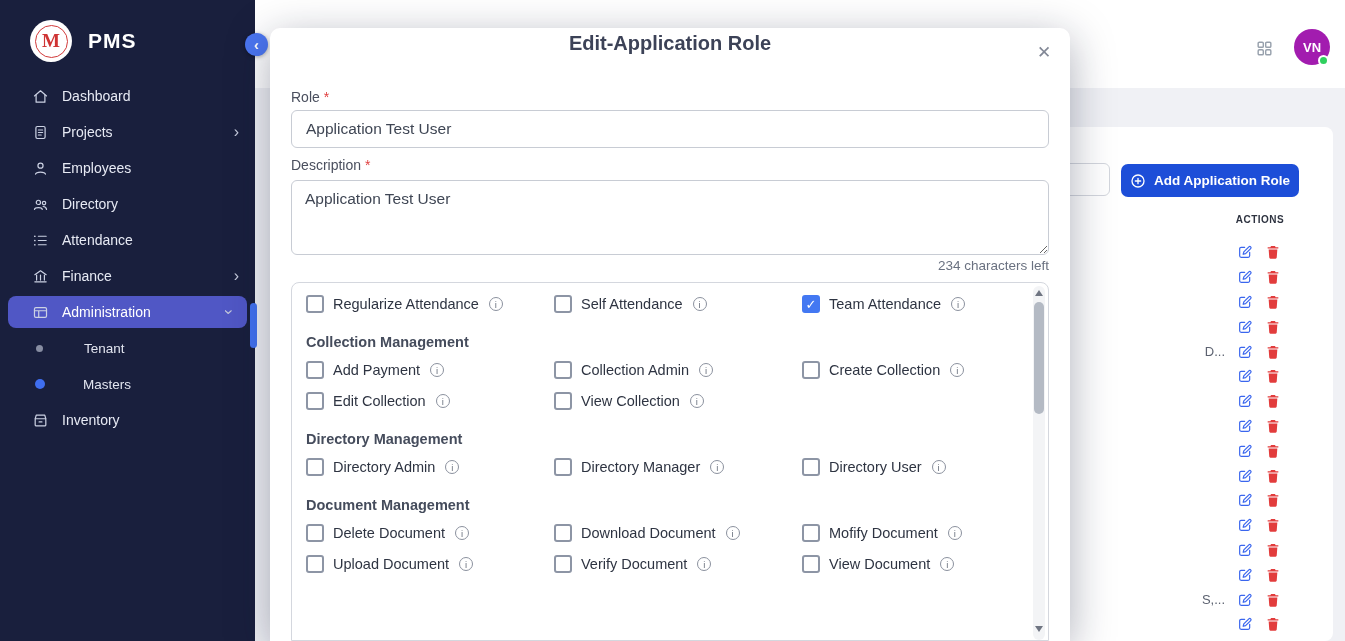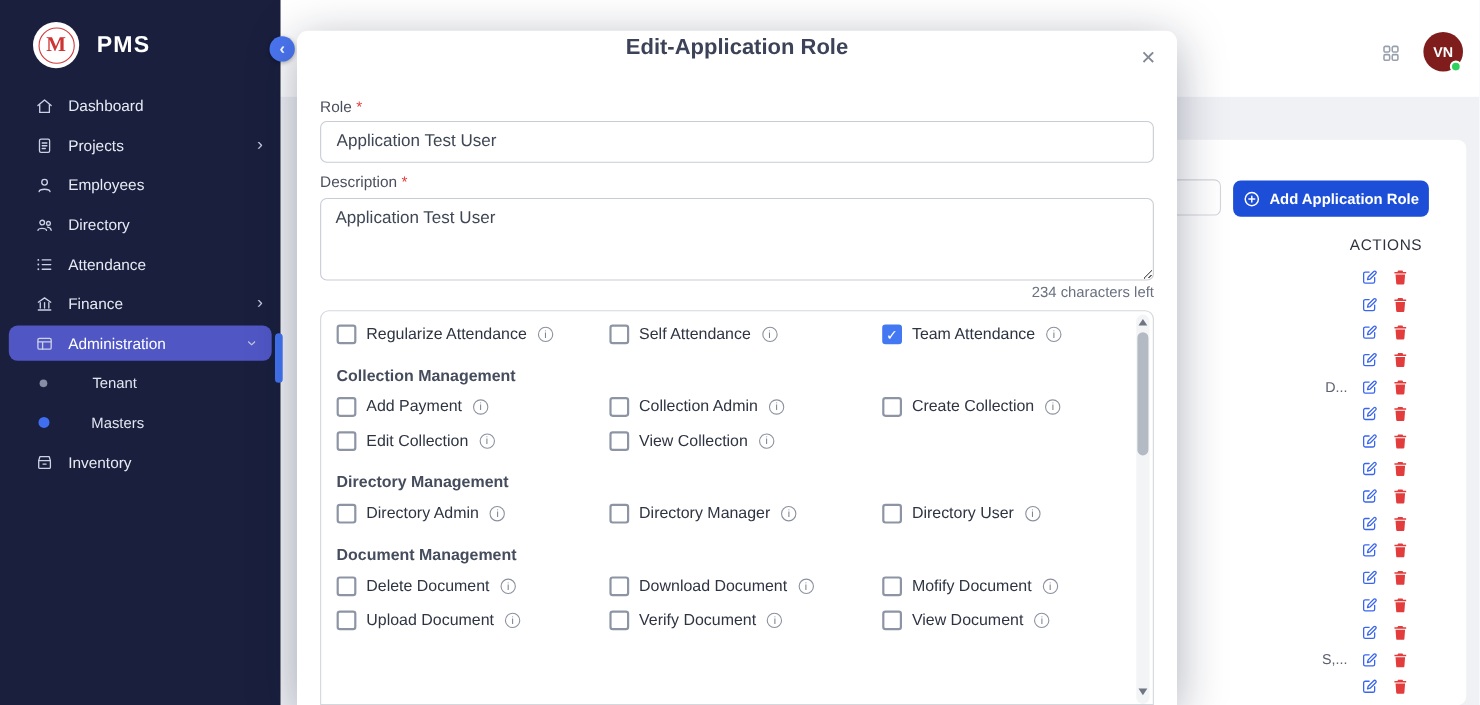--- a/index.html
+++ b/index.html
@@ -20,27 +20,27 @@
   .nav-item.active{background:#5057c5;margin:2px 8px;border-radius:8px;height:32px;padding-left:24px;color:#fff}
   .sub-item{display:flex;align-items:center;height:36px;padding-left:36px;color:#e2e5f0;font-size:13.5px;cursor:pointer}
   .bullet{width:7px;height:7px;border-radius:50%;background:#878da2;margin-right:41px;flex:none}
   .bullet.active{width:10px;height:10px;background:#3f6ef0;margin-right:38px;margin-left:-1px}
   .edge-indicator{position:absolute;left:250px;top:303px;width:7px;height:45px;background:#4273f1;border-radius:4px;z-index:6}
 
   
   .topbar{position:absolute;left:255px;top:0;width:1090px;height:88px;background:#fff;z-index:1}
   .collapse-btn{position:absolute;left:245px;top:33px;width:23px;height:23px;border-radius:50%;background:#4b76f1;color:#fff;border:none;display:flex;align-items:center;justify-content:center;font-size:15px;font-weight:bold;z-index:7;box-shadow:0 1px 4px rgba(0,0,0,.35);cursor:pointer;font-family:inherit}
   .apps{position:absolute;left:1255px;top:39px;width:19px;height:19px;z-index:2;cursor:pointer}
-  .avatar{position:absolute;left:1294px;top:29px;width:36px;height:36px;border-radius:50%;background:#7f1d1d;color:#fff;font-weight:bold;font-size:13px;display:flex;align-items:center;justify-content:center;z-index:2;cursor:pointer}
+  .avatar{position:absolute;left:1294px;top:29px;width:36px;height:36px;border-radius:50%;background:#a21caf;color:#fff;font-weight:bold;font-size:13px;display:flex;align-items:center;justify-content:center;z-index:2;cursor:pointer}
   .status-dot{position:absolute;left:1318px;top:55px;width:11px;height:11px;border-radius:50%;background:#2fd05e;border:2px solid #fff;z-index:3}
   .content-card{position:absolute;left:290px;top:127px;width:1043px;height:514px;background:#fff;border-radius:8px;z-index:1}
   .search-sliver{position:absolute;left:905px;top:163px;width:205px;height:33px;background:#fff;border:1px solid #d3d6dd;border-radius:6px;z-index:2}
   .add-role-btn{position:absolute;left:1121px;top:164px;width:178px;height:33px;background:#1d4ed8;color:#fff;border:none;border-radius:7px;display:flex;align-items:center;justify-content:center;gap:8px;font-weight:bold;font-size:13.5px;z-index:2;cursor:pointer;font-family:inherit}
   .plus-ic{width:16px;height:16px;display:inline-flex}
-  .actions-header{position:absolute;left:1200px;top:214px;width:120px;text-align:center;font-size:14px;font-weight:normal;color:#2e3340;letter-spacing:.5px;z-index:2}
+  .actions-header{position:absolute;left:1200px;top:214px;width:120px;text-align:center;font-size:10px;font-weight:bold;color:#2e3340;letter-spacing:.5px;z-index:2}
   .actions-rows{position:absolute;left:1150px;top:240px;width:131px;height:401px;overflow:hidden;z-index:2}
   .action-row{height:24.8px;display:flex;align-items:center;gap:12px}
   .frag{flex:1;text-align:right;font-size:13px;color:#5c6270;white-space:nowrap;overflow:hidden}
   .icon-btn{width:16px;height:16px;display:inline-flex;flex:none;cursor:pointer}
   .icon-btn svg{width:16px;height:16px}
   .icon-btn.edit svg{stroke:#3a66ee;fill:none;stroke-width:1.8;stroke-linecap:round;stroke-linejoin:round}
   .icon-btn.del svg{fill:#e23c3c;stroke:none}
 
   
   .modal{position:absolute;left:270px;top:28px;width:800px;height:613px;background:#fff;border-radius:10px 10px 0 0;z-index:10;box-shadow:0 10px 44px rgba(18,24,52,.35)}

